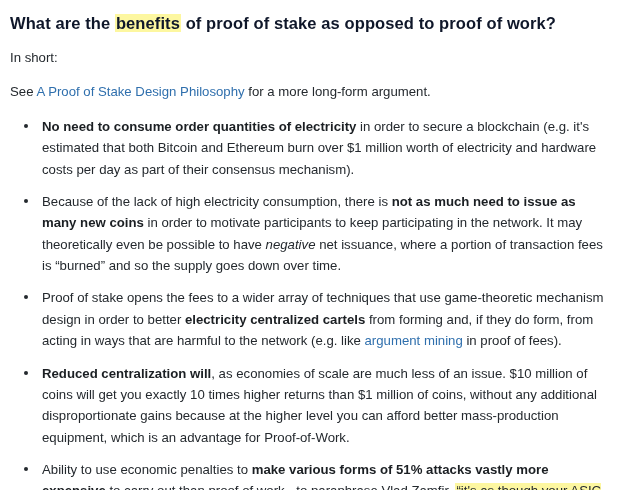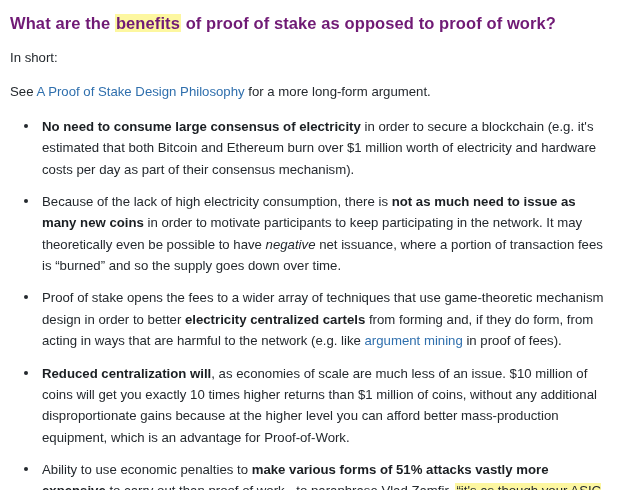--- a/index.html
+++ b/index.html
@@ -18,21 +18,21 @@
   .page {
     padding: 8px 14px 0 10px;
     box-sizing: border-box;
     width: 620px;
   }
   h2.heading {
     font-size: 16.5px;
     line-height: 1.35;
     font-weight: bold;
     margin: 4px 0 14px 0;
-    color: #701a75;
+    color: #0f172a;
     letter-spacing: 0.1px;
   }
   .hl {
     background: #fdf7a0;
     padding: 0 1px;
   }
   p.para {
     font-size: 13.2px;
     line-height: 1.5;
     margin: 0 0 14px 0;
@@ -77,20 +77,20 @@
     <span>What are the </span><span class="hl">benefits</span><span> of proof of stake as opposed to proof of work?</span>
   </h2>
 
   <p class="para">In short:</p>
 
   <p class="para">
     <span>See </span><a class="link" href="#">A Proof of Stake Design Philosophy</a><span> for a more long-form argument.</span>
   </p>
 
   <ul class="bullets">
-    <li><strong>No need to consume large consensus of electricity</strong><span> in order to secure a blockchain (e.g. it's estimated that both Bitcoin and Ethereum burn over $1 million worth of electricity and hardware costs per day as part of their consensus mechanism).</span></li>
+    <li><strong>No need to consume order quantities of electricity</strong><span> in order to secure a blockchain (e.g. it's estimated that both Bitcoin and Ethereum burn over $1 million worth of electricity and hardware costs per day as part of their consensus mechanism).</span></li>
     <li><span>Because of the lack of high electricity consumption, there is </span><strong>not as much need to issue as many new coins</strong><span> in order to motivate participants to keep participating in the network. It may theoretically even be possible to have </span><em>negative</em><span> net issuance, where a portion of transaction fees is “burned” and so the supply goes down over time.</span></li>
     <li><span>Proof of stake opens the fees to a wider array of techniques that use game-theoretic mechanism design in order to better </span><strong>electricity centralized cartels</strong><span> from forming and, if they do form, from acting in ways that are harmful to the network (e.g. like </span><a class="link" href="#">argument mining</a><span> in proof of fees).</span></li>
     <li><strong>Reduced centralization will</strong><span>, as economies of scale are much less of an issue. $10 million of coins will get you exactly 10 times higher returns than $1 million of coins, without any additional disproportionate gains because at the higher level you can afford better mass-production equipment, which is an advantage for Proof-of-Work.</span></li>
     <li><span>Ability to use economic penalties to </span><strong>make various forms of 51% attacks vastly more expensive</strong><span> to carry out than proof of work - to paraphrase Vlad Zamfir, </span><span class="hl">“it's as though your ASIC farm burned down if you participated in a 51% attack”</span></li>
   </ul>
 
 </div>
 
 </body></html>

